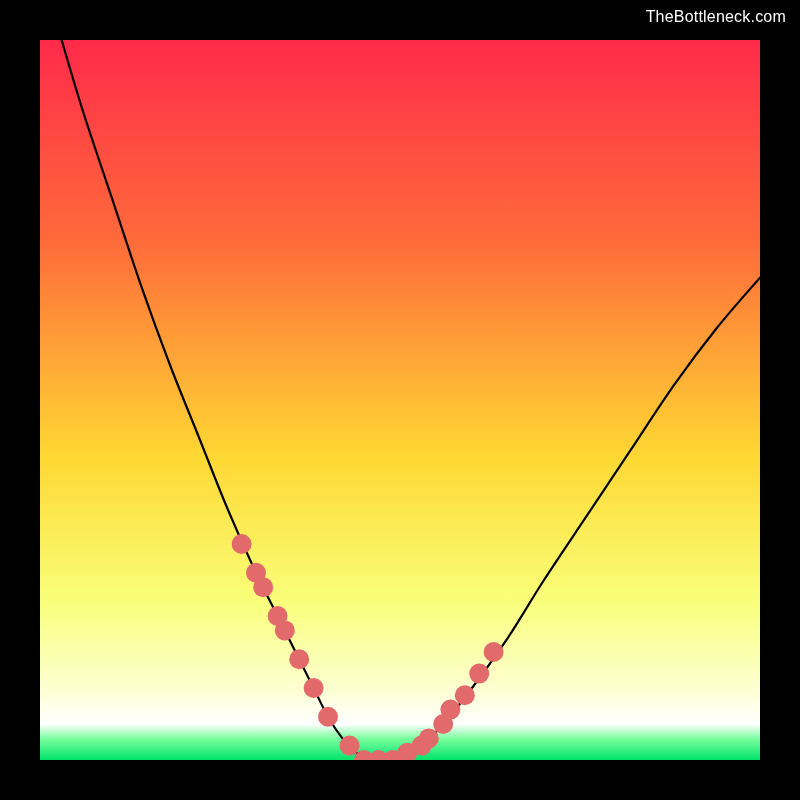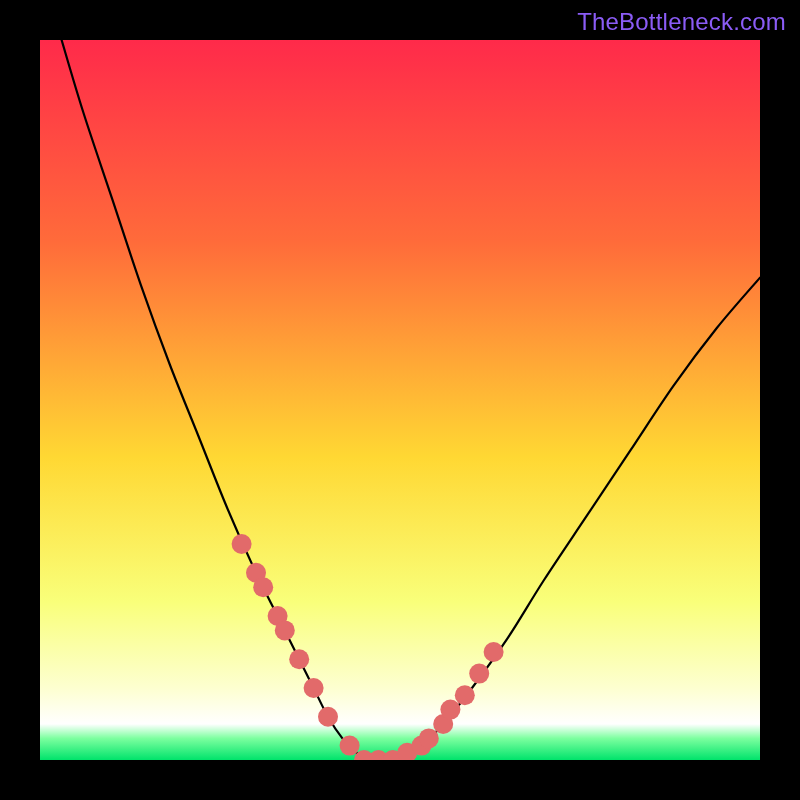--- a/index.html
+++ b/index.html
@@ -29,23 +29,23 @@
     position: absolute;
     left: 0;
     top: 0;
     width: 100%;
     height: 100%;
   }
   .watermark {
     position: absolute;
     top: 8px;
     right: 14px;
-    font-size: 24px;
+    font-size: 16px;
     font-weight: 500;
-    color: #8b5cf6;
+    color: #ffffff;
     letter-spacing: 0.2px;
     user-select: none;
   }
   svg.curve-layer {
     position: absolute;
     left: 0;
     top: 0;
     width: 100%;
     height: 100%;
     overflow: visible;

